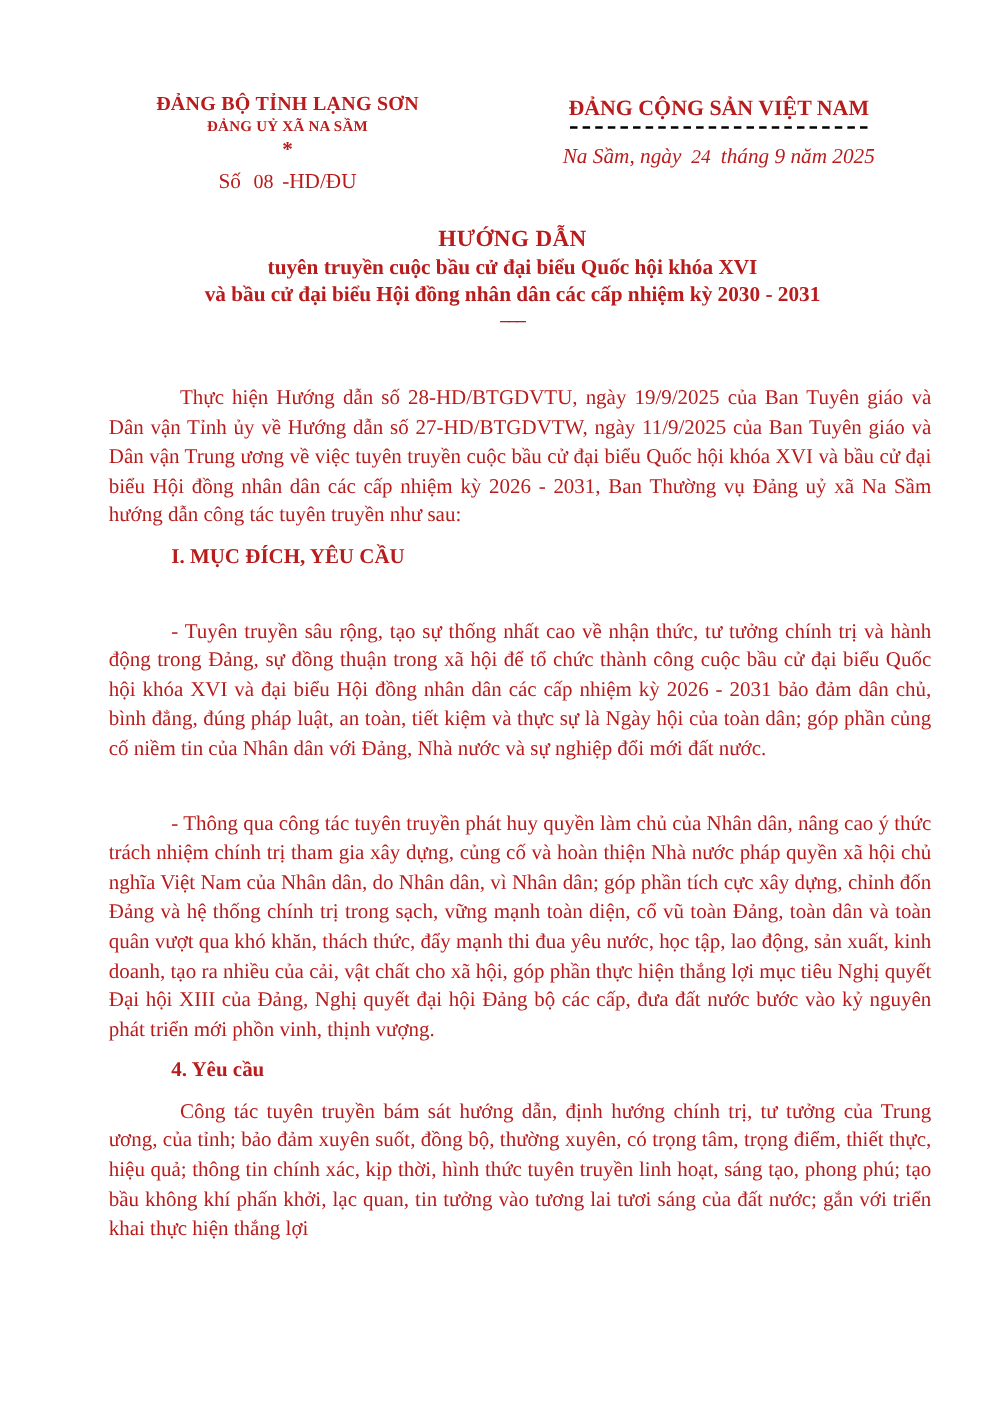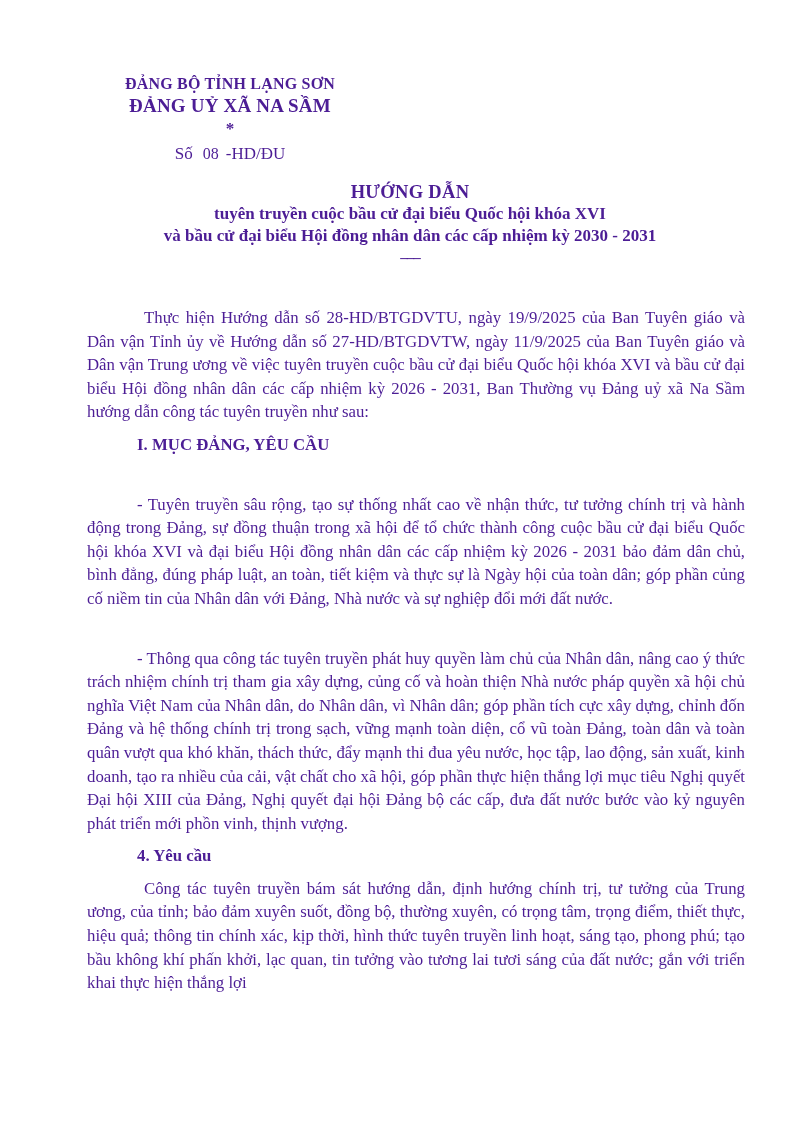--- a/index.html
+++ b/index.html
@@ -5,41 +5,41 @@
   html, body {
     margin: 0;
     padding: 0;
     background: #ffffff;
   }
   .page {
     position: relative;
     width: 800px;
     height: 1132px;
     background: #ffffff;
-    color: #4c1d95;
+    color: #b91c1c;
     font-family: "Liberation Serif", "DejaVu Serif", serif;
     overflow: hidden;
   }
   
   .header-left {
     position: absolute;
     left: 70px;
     top: 74px;
     width: 320px;
     text-align: center;
     line-height: 1.25;
   }
   .header-left .org-line1 {
     font-size: 16px;
     font-weight: 600;
     letter-spacing: 0.2px;
     white-space: nowrap;
   }
   .header-left .org-line2 {
-    font-size: 19px;
+    font-size: 12px;
     font-weight: 700;
     letter-spacing: 0.2px;
     white-space: nowrap;
   }
   .header-left .star {
     font-size: 17px;
     font-weight: 700;
     line-height: 1.0;
     margin-top: 2px;
   }
@@ -138,30 +138,35 @@
 
 <div class="page">
 
   <div class="header-left">
     <div class="org-line1">ĐẢNG BỘ TỈNH LẠNG SƠN</div>
     <div class="org-line2">ĐẢNG UỶ XÃ NA SẦM</div>
     <div class="star">*</div>
     <div class="doc-number"><span>Số</span><span class="fill-in">08</span><span>-HD/ĐU</span></div>
   </div>
 
+  <div class="header-right">
+    <div class="national-line">ĐẢNG CỘNG SẢN VIỆT NAM</div>
+    <div class="dash-rule"></div>
+    <div class="date-line"><span>Na Sầm, ngày</span><span class="fill-in">24</span><span>tháng 9 năm 2025</span></div>
+  </div>
 
   <div class="title-block">
     <div class="title-line1">HƯỚNG DẪN</div>
     <div class="title-line2">tuyên truyền cuộc bầu cử đại biểu Quốc hội khóa XVI</div>
     <div class="title-line3">và bầu cử đại biểu Hội đồng nhân dân các cấp nhiệm kỳ 2030 - 2031</div>
     <div class="title-divider">–––</div>
   </div>
 
   <div class="body-text">
     <p>Thực hiện Hướng dẫn số 28-HD/BTGDVTU, ngày 19/9/2025 của Ban Tuyên giáo và Dân vận Tỉnh ủy về Hướng dẫn số 27-HD/BTGDVTW, ngày 11/9/2025 của Ban Tuyên giáo và Dân vận Trung ương về việc tuyên truyền cuộc bầu cử đại biểu Quốc hội khóa XVI và bầu cử đại biểu Hội đồng nhân dân các cấp nhiệm kỳ 2026 - 2031, Ban Thường vụ Đảng uỷ xã Na Sầm hướng dẫn công tác tuyên truyền như sau:</p>
-    <p class="section-heading">I. MỤC ĐẢNG, YÊU CẦU</p>
+    <p class="section-heading">I. MỤC ĐÍCH, YÊU CẦU</p>
     <p class="hang">- Tuyên truyền sâu rộng, tạo sự thống nhất cao về nhận thức, tư tưởng chính trị và hành động trong Đảng, sự đồng thuận trong xã hội để tổ chức thành công cuộc bầu cử đại biểu Quốc hội khóa XVI và đại biểu Hội đồng nhân dân các cấp nhiệm kỳ 2026 - 2031 bảo đảm dân chủ, bình đẳng, đúng pháp luật, an toàn, tiết kiệm và thực sự là Ngày hội của toàn dân; góp phần củng cố niềm tin của Nhân dân với Đảng, Nhà nước và sự nghiệp đổi mới đất nước.</p>
     <p class="hang">- Thông qua công tác tuyên truyền phát huy quyền làm chủ của Nhân dân, nâng cao ý thức trách nhiệm chính trị tham gia xây dựng, củng cố và hoàn thiện Nhà nước pháp quyền xã hội chủ nghĩa Việt Nam của Nhân dân, do Nhân dân, vì Nhân dân; góp phần tích cực xây dựng, chỉnh đốn Đảng và hệ thống chính trị trong sạch, vững mạnh toàn diện, cổ vũ toàn Đảng, toàn dân và toàn quân vượt qua khó khăn, thách thức, đẩy mạnh thi đua yêu nước, học tập, lao động, sản xuất, kinh doanh, tạo ra nhiều của cải, vật chất cho xã hội, góp phần thực hiện thắng lợi mục tiêu Nghị quyết Đại hội XIII của Đảng, Nghị quyết đại hội Đảng bộ các cấp, đưa đất nước bước vào kỷ nguyên phát triển mới phồn vinh, thịnh vượng.</p>
     <p class="sub-heading">4. Yêu cầu</p>
     <p>Công tác tuyên truyền bám sát hướng dẫn, định hướng chính trị, tư tưởng của Trung ương, của tỉnh; bảo đảm xuyên suốt, đồng bộ, thường xuyên, có trọng tâm, trọng điểm, thiết thực, hiệu quả; thông tin chính xác, kịp thời, hình thức tuyên truyền linh hoạt, sáng tạo, phong phú; tạo bầu không khí phấn khởi, lạc quan, tin tưởng vào tương lai tươi sáng của đất nước; gắn với triển khai thực hiện thắng lợi</p>
   </div>
 
 </div>
 
 </body></html>

